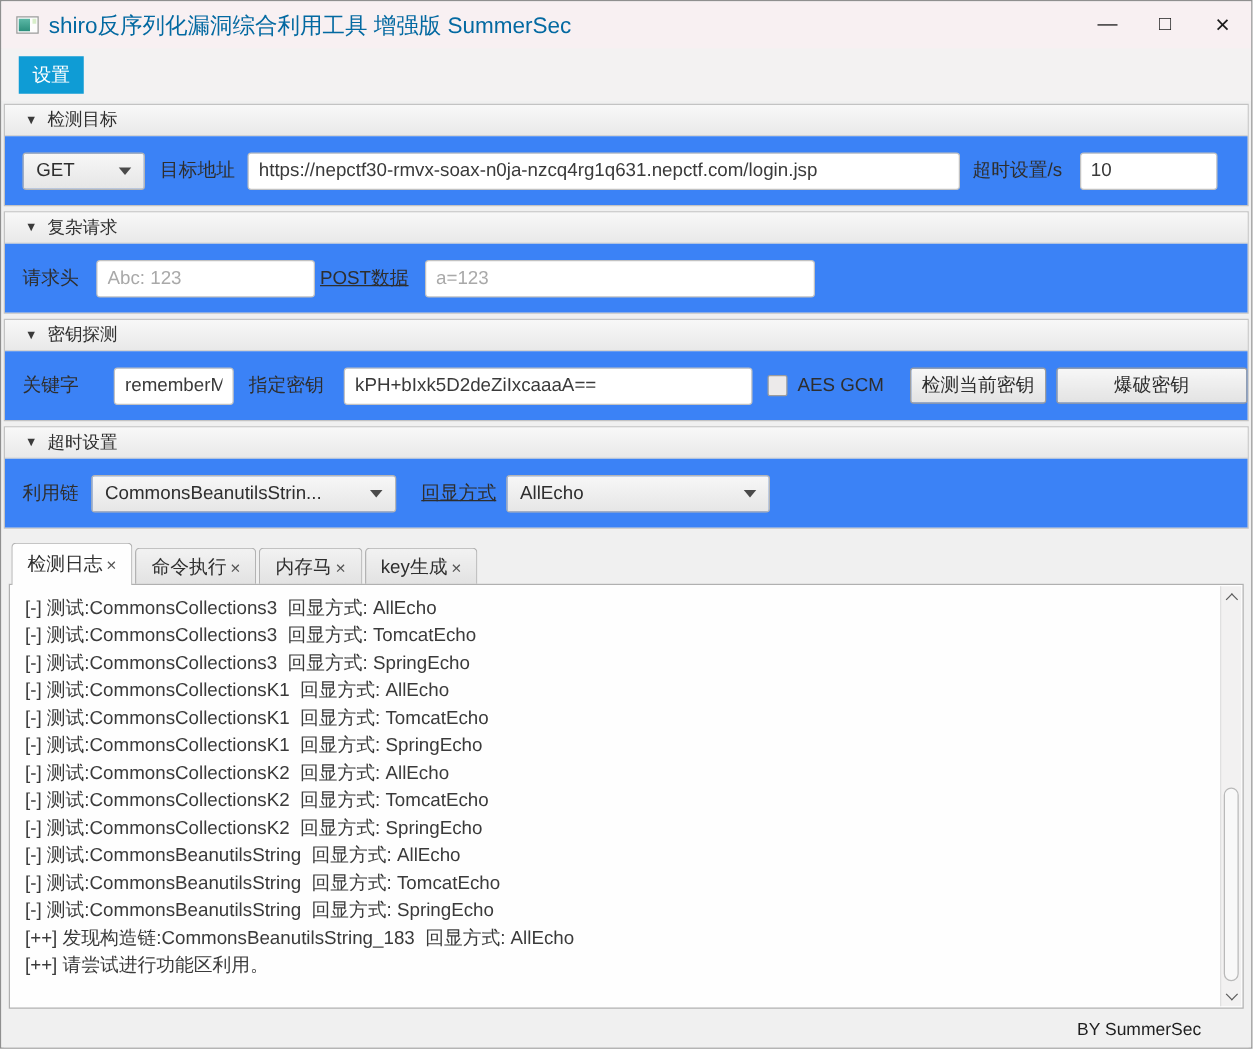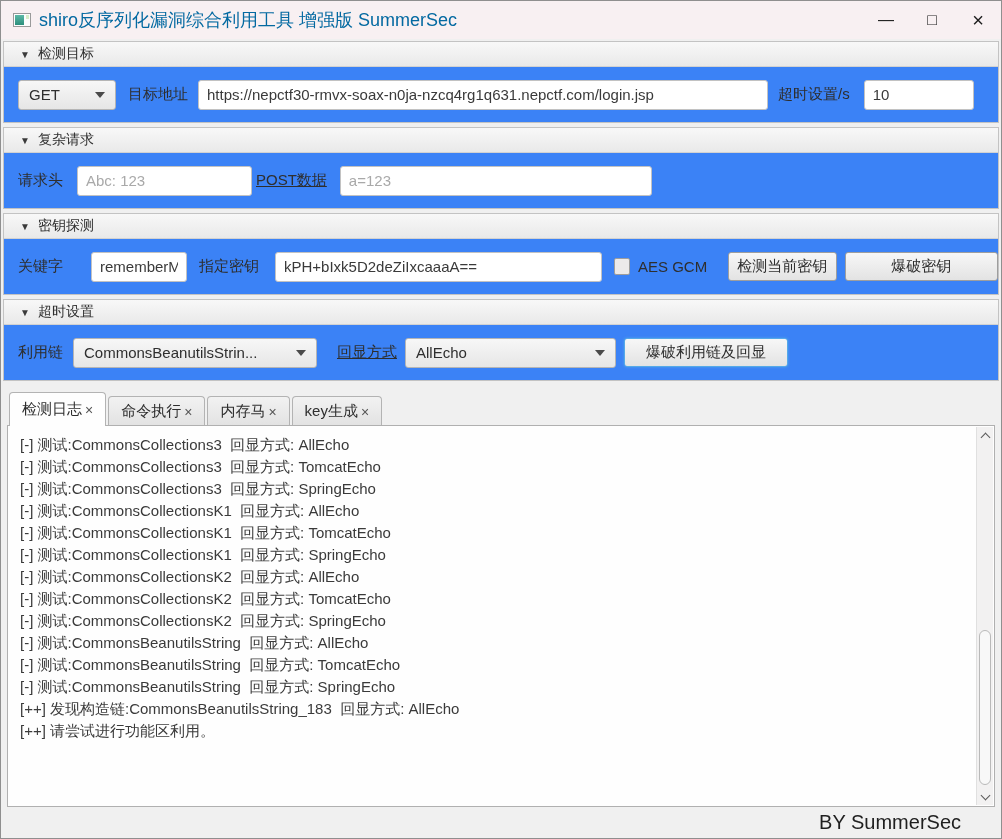--- a/index.html
+++ b/index.html
@@ -87,21 +87,21 @@
   .chev{ width:7px; height:7px; border-right:1px solid #5a5a5a; border-bottom:1px solid #5a5a5a; }
   .chev.up{ transform:rotate(-135deg); margin-top:4px; }
   .chev.down{ transform:rotate(45deg); margin-bottom:3px; }
   .scroll-thumb{
     position:absolute; left:2px; width:12px; bottom:20px; height:155px;
     background:#f8f8f8; border:1px solid #b9b9b9; border-radius:7px;
   }
   
   .statusbar{ height:31px; flex:0 0 auto; display:flex; align-items:center;
     justify-content:flex-end; padding-right:38px; background:#f0f0f0; }
-  .credit{ font-size:20px; color:#1f1f1f; }
+  .credit{ font-size:14px; color:#1f1f1f; }
   
   .m-combo-method{ width:98px; }
   .lbl-address{ margin-left:12px; }
   .in-address{ width:570px; margin-left:10px; }
   .lbl-timeout{ margin-left:10px; }
   .in-timeout{ width:110px; margin-left:14px; }
   .in-reqheader{ width:175px; margin-left:14px; }
   .lbl-post{ margin-left:4px;text-decoration:underline; }
   .in-post{ width:312px; margin-left:13px; }
   .in-keyword{ width:96px; margin-left:28px; }
@@ -125,20 +125,23 @@
   <div class="titlebar">
     <span class="app-icon"></span>
     <span class="window-title">shiro反序列化漏洞综合利用工具 增强版 SummerSec</span>
     <div class="win-controls">
       <div class="win-btn">—</div>
       <div class="win-btn">□</div>
       <div class="win-btn close">×</div>
     </div>
   </div>
 
+  <div class="menubar">
+    <button class="settings-btn">设置</button>
+  </div>
 
   <div class="content">
 
     <div class="section">
       <div class="sec-header">
         <span class="sec-arrow">▼</span>
         <span class="sec-title">检测目标</span>
       </div>
       <div class="sec-body">
         <div class="combo m-combo-method">
@@ -191,21 +194,20 @@
         <span class="fld-label">利用链</span>
         <div class="combo combo-chain">
           <span class="combo-text">CommonsBeanutilsStrin...</span>
           <span class="arrow"></span>
         </div>
         <span class="fld-label lbl-echo">回显方式</span>
         <div class="combo combo-echo">
           <span class="combo-text">AllEcho</span>
           <span class="arrow"></span>
         </div>
-        <button class="btn focused btn-brute-chain">爆破利用链及回显</button>
       </div>
     </div>
 
     <div class="tabbar">
       <div class="tab active">
         <span>检测日志</span>
         <span class="tab-close">×</span>
       </div>
       <div class="tab">
         <span>命令执行</span>

